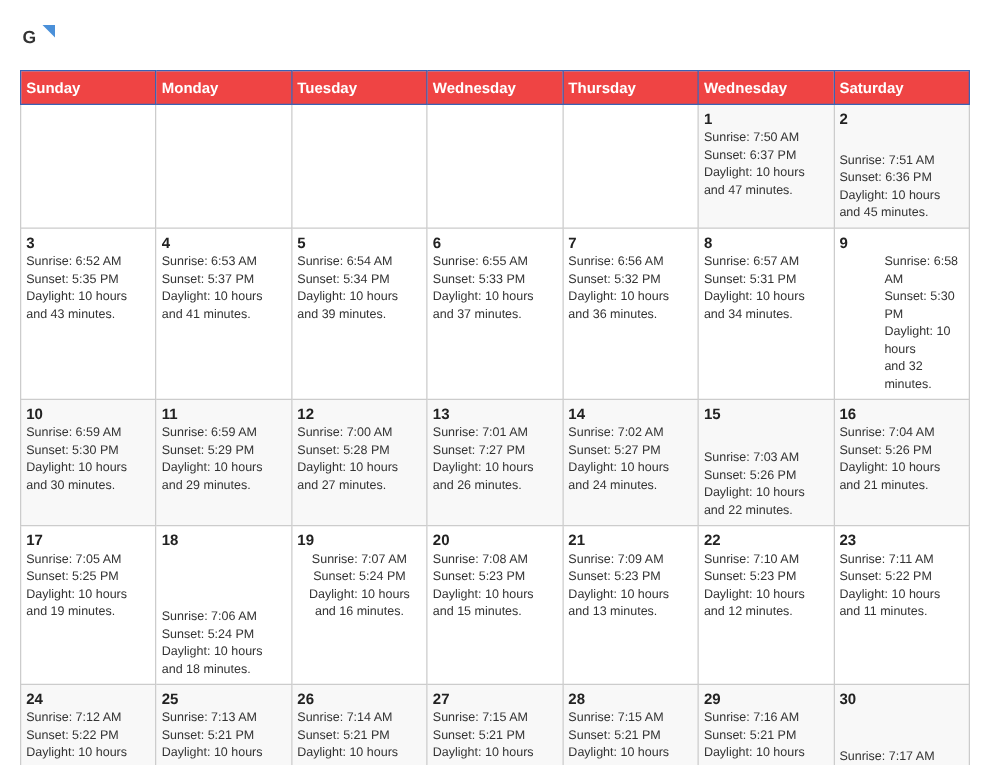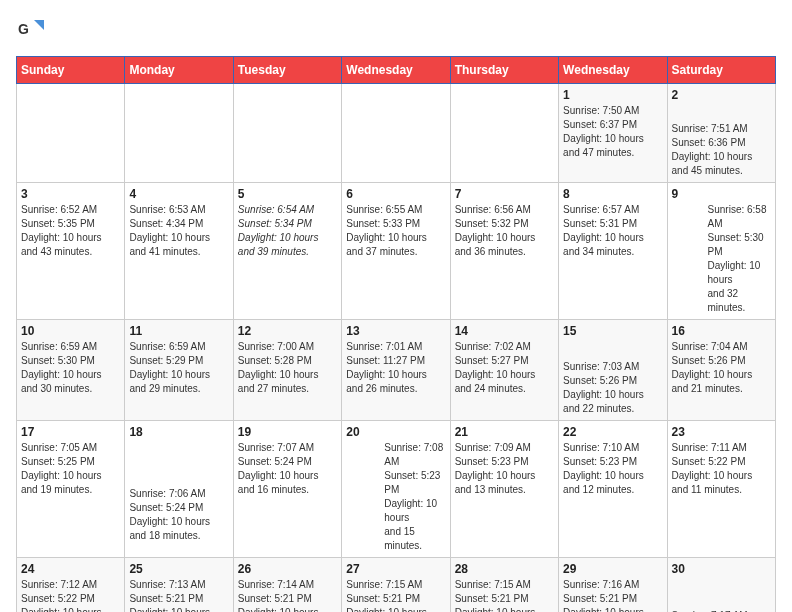--- a/index.html
+++ b/index.html
@@ -154,27 +154,27 @@
         <td>
           <div class="day-number">3</div>
           <div class="day-info" style="white-space: pre-line;">Sunrise: 6:52 AM
 Sunset: 5:35 PM
 Daylight: 10 hours
 and 43 minutes.</div>
         </td>
         <td>
           <div class="day-number">4</div>
           <div class="day-info" style="white-space: pre-line;">Sunrise: 6:53 AM
-Sunset: 4:34 PM
+Sunset: 5:37 PM
 Daylight: 10 hours
 and 41 minutes.</div>
         </td>
         <td>
           <div class="day-number">5</div>
-          <div class="day-info" style="white-space: pre-line; font-style: italic;">Sunrise: 6:54 AM
+          <div class="day-info" style="white-space: pre-line;">Sunrise: 6:54 AM
 Sunset: 5:34 PM
 Daylight: 10 hours
 and 39 minutes.</div>
         </td>
         <td>
           <div class="day-number">6</div>
           <div class="day-info" style="white-space: pre-line;">Sunrise: 6:55 AM
 Sunset: 5:33 PM
 Daylight: 10 hours
 and 37 minutes.</div>
@@ -219,21 +219,21 @@
         <td>
           <div class="day-number">12</div>
           <div class="day-info" style="white-space: pre-line;">Sunrise: 7:00 AM
 Sunset: 5:28 PM
 Daylight: 10 hours
 and 27 minutes.</div>
         </td>
         <td>
           <div class="day-number">13</div>
           <div class="day-info" style="white-space: pre-line;">Sunrise: 7:01 AM
-Sunset: 11:27 PM
+Sunset: 7:27 PM
 Daylight: 10 hours
 and 26 minutes.</div>
         </td>
         <td>
           <div class="day-number">14</div>
           <div class="day-info" style="white-space: pre-line;">Sunrise: 7:02 AM
 Sunset: 5:27 PM
 Daylight: 10 hours
 and 24 minutes.</div>
         </td>
@@ -262,28 +262,28 @@
         </td>
         <td>
           <div class="day-number">18</div>
           <div class="day-info" style="white-space: pre-line; margin-top: 48px;">Sunrise: 7:06 AM
 Sunset: 5:24 PM
 Daylight: 10 hours
 and 18 minutes.</div>
         </td>
         <td>
           <div class="day-number">19</div>
-          <div class="day-info" style="white-space: pre-line;">Sunrise: 7:07 AM
+          <div class="day-info" style="white-space: pre-line; text-align: center;">Sunrise: 7:07 AM
 Sunset: 5:24 PM
 Daylight: 10 hours
 and 16 minutes.</div>
         </td>
         <td>
           <div class="day-number">20</div>
-          <div class="day-info" style="white-space: pre-line; margin-left: 38px;">Sunrise: 7:08 AM
+          <div class="day-info" style="white-space: pre-line;">Sunrise: 7:08 AM
 Sunset: 5:23 PM
 Daylight: 10 hours
 and 15 minutes.</div>
         </td>
         <td>
           <div class="day-number">21</div>
           <div class="day-info" style="white-space: pre-line;">Sunrise: 7:09 AM
 Sunset: 5:23 PM
 Daylight: 10 hours
 and 13 minutes.</div>

